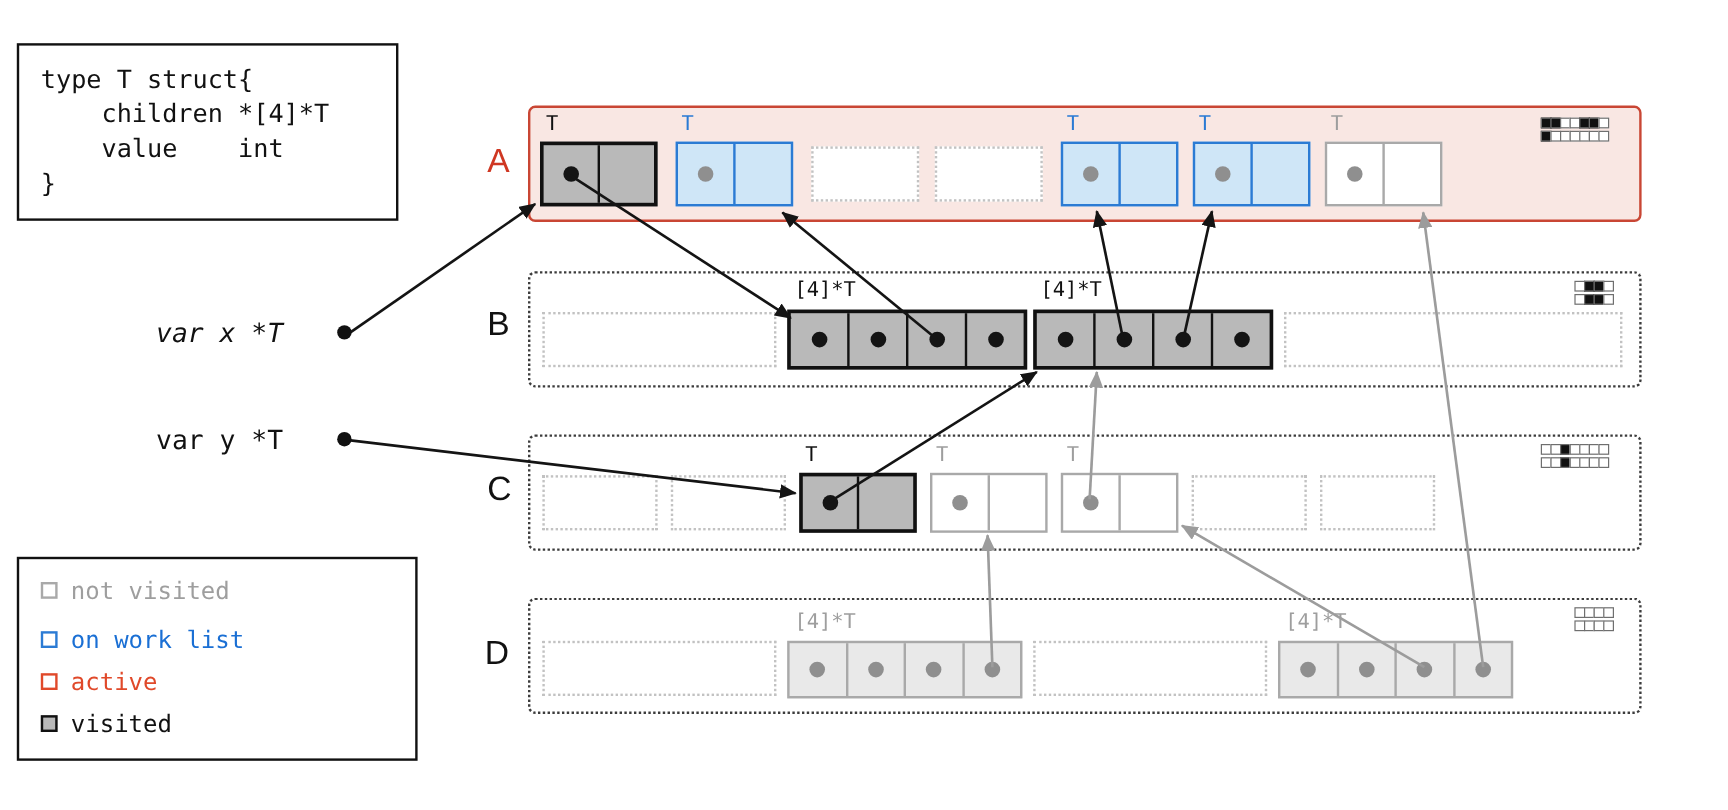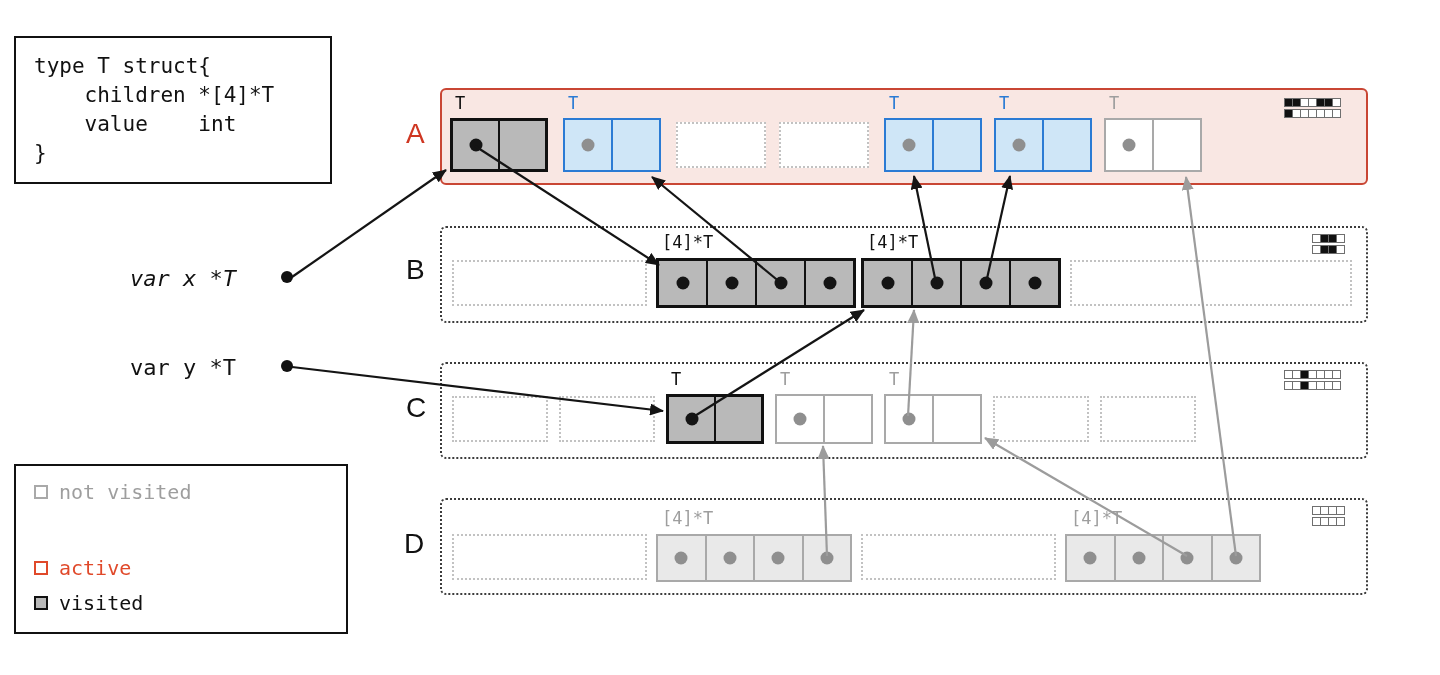--- a/index.html
+++ b/index.html
@@ -70,20 +70,24 @@
   <span class="varlabel" style="left:130px;top:266px;font-style:italic;">var x *T</span>
   <span class="vardot" style="left:281px;top:271px;"></span>
 
   <span class="varlabel" style="left:130px;top:355px;">var y *T</span>
   <span class="vardot" style="left:281px;top:360px;"></span>
 
   <div class="panel" style="left:14px;top:464px;width:334px;height:170px;"></div>
   <div class="legend-item" style="left:34px;top:463px;margin-top:17px;">
     <span class="lsw notv"></span>
     <span class="lt-gray">not visited</span>
+  </div>
+  <div class="legend-item" style="left:34px;top:521px;">
+    <span class="lsw work"></span>
+    <span class="lt-blue">on work list</span>
   </div>
   <div class="legend-item" style="left:34px;top:556px;">
     <span class="lsw act"></span>
     <span class="lt-red">active</span>
   </div>
   <div class="legend-item" style="left:34px;top:591px;">
     <span class="lsw vis"></span>
     <span class="lt-black">visited</span>
   </div>
 

